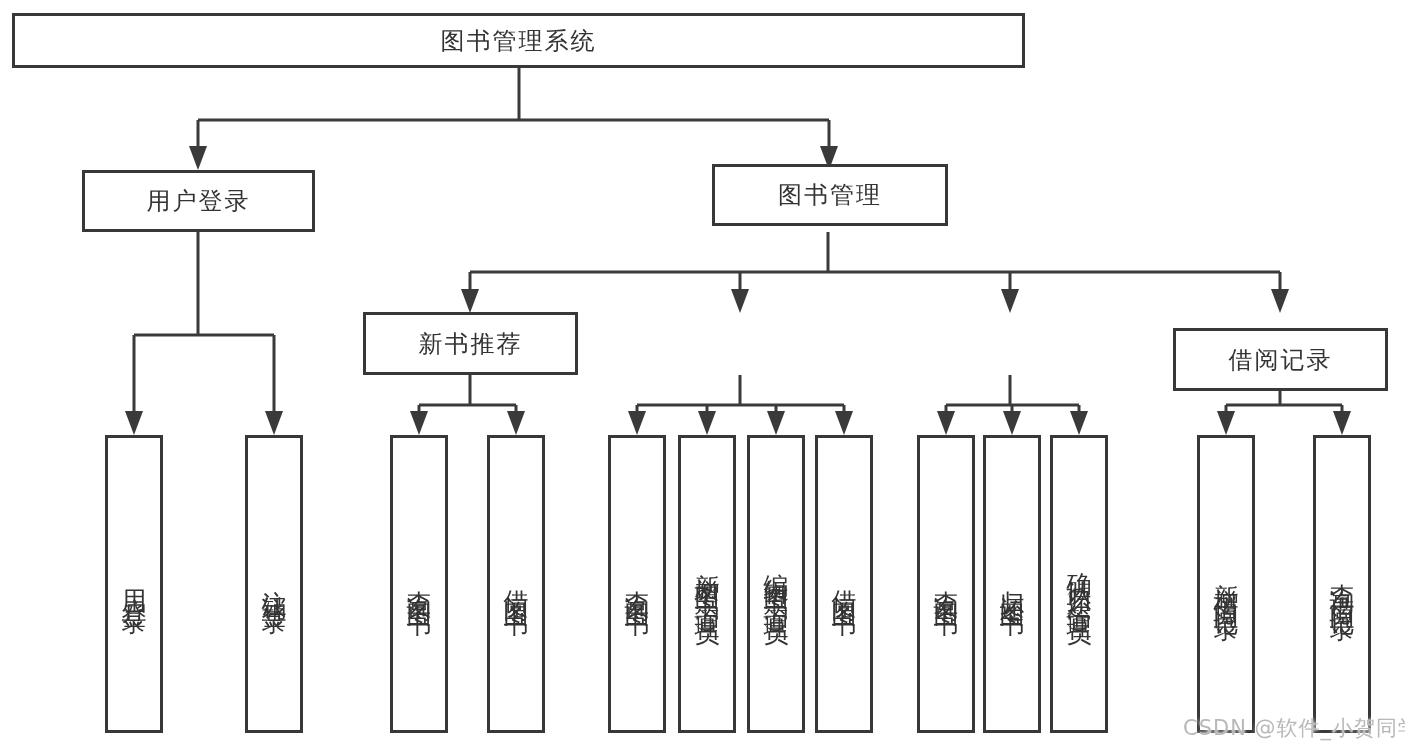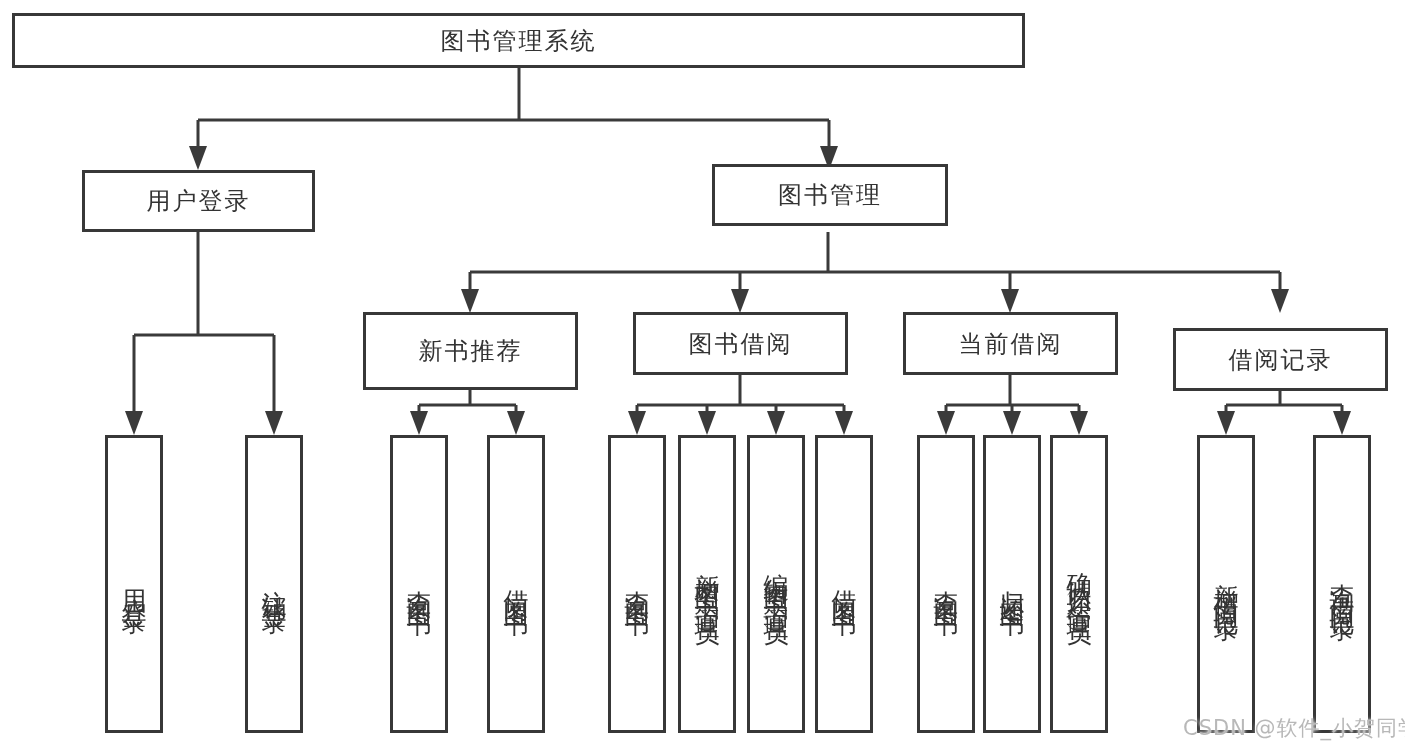--- a/index.html
+++ b/index.html
@@ -121,28 +121,22 @@
     <span class="lbl">图书管理系统</span>
   </div>
 
   <div class="node h" style="left:82px;top:170px;width:233px;height:62px">
     <span class="lbl">用户登录</span>
   </div>
   <div class="node h" style="left:712px;top:164px;width:236px;height:62px">
     <span class="lbl">图书管理</span>
   </div>
 
-  <div class="node h" style="left:363px;top:312px;width:215px;height:78px">
+  <div class="node h" style="left:363px;top:312px;width:215px;height:63px">
     <span class="lbl">新书推荐</span>
-  </div>
-  <div class="node h" style="left:633px;top:312px;width:215px;height:63px">
-    <span class="lbl">图书借阅</span>
-  </div>
-  <div class="node h" style="left:903px;top:312px;width:215px;height:63px">
-    <span class="lbl">当前借阅</span>
   </div>
   <div class="node h" style="left:1173px;top:328px;width:215px;height:63px">
     <span class="lbl">借阅记录</span>
   </div>
 
   <div class="node v" style="left:105px">
     <span class="lbl">用户登录</span>
   </div>
   <div class="node v" style="left:245px">
     <span class="lbl">注销登录</span>

